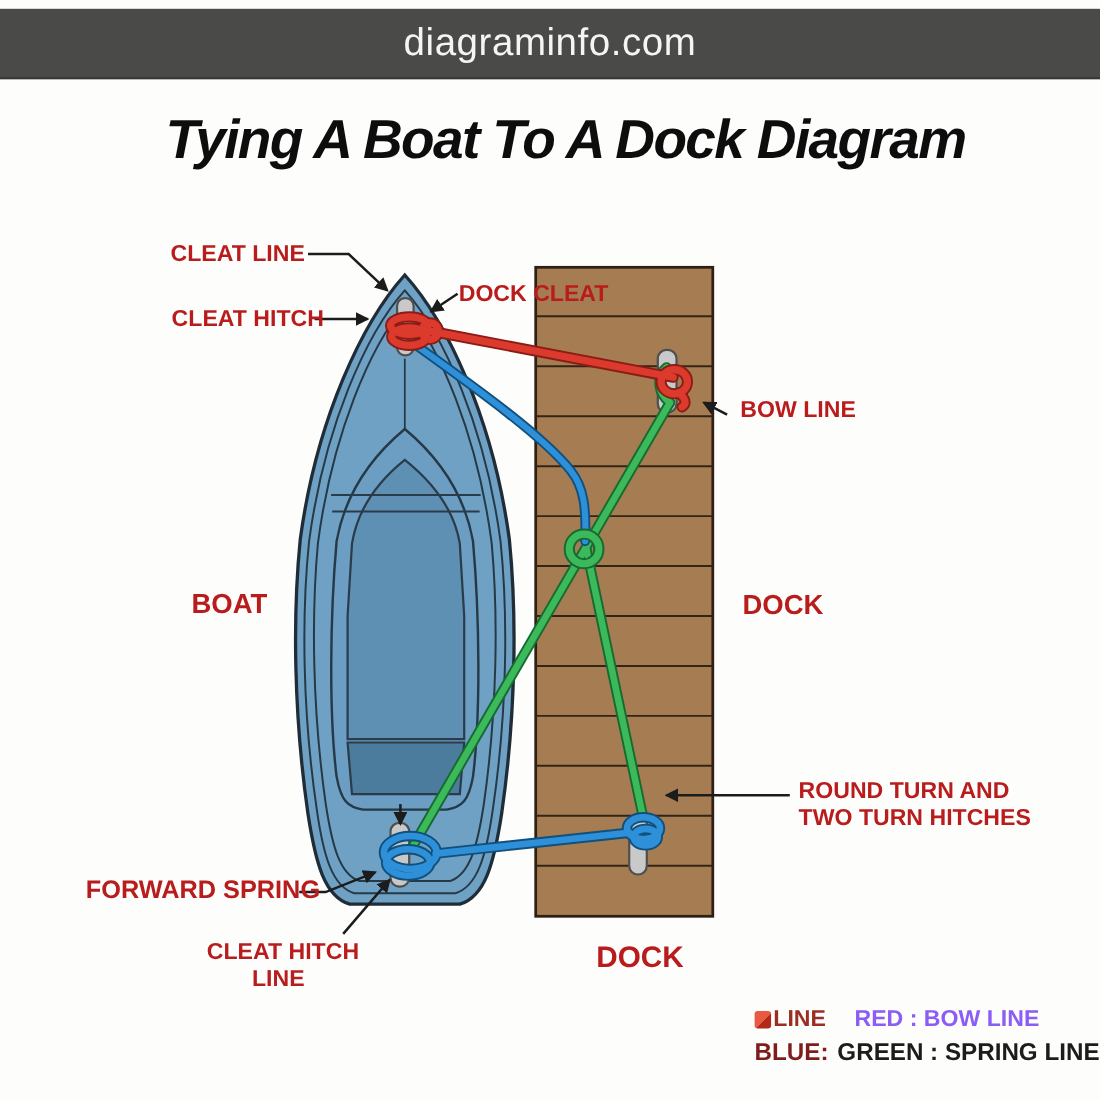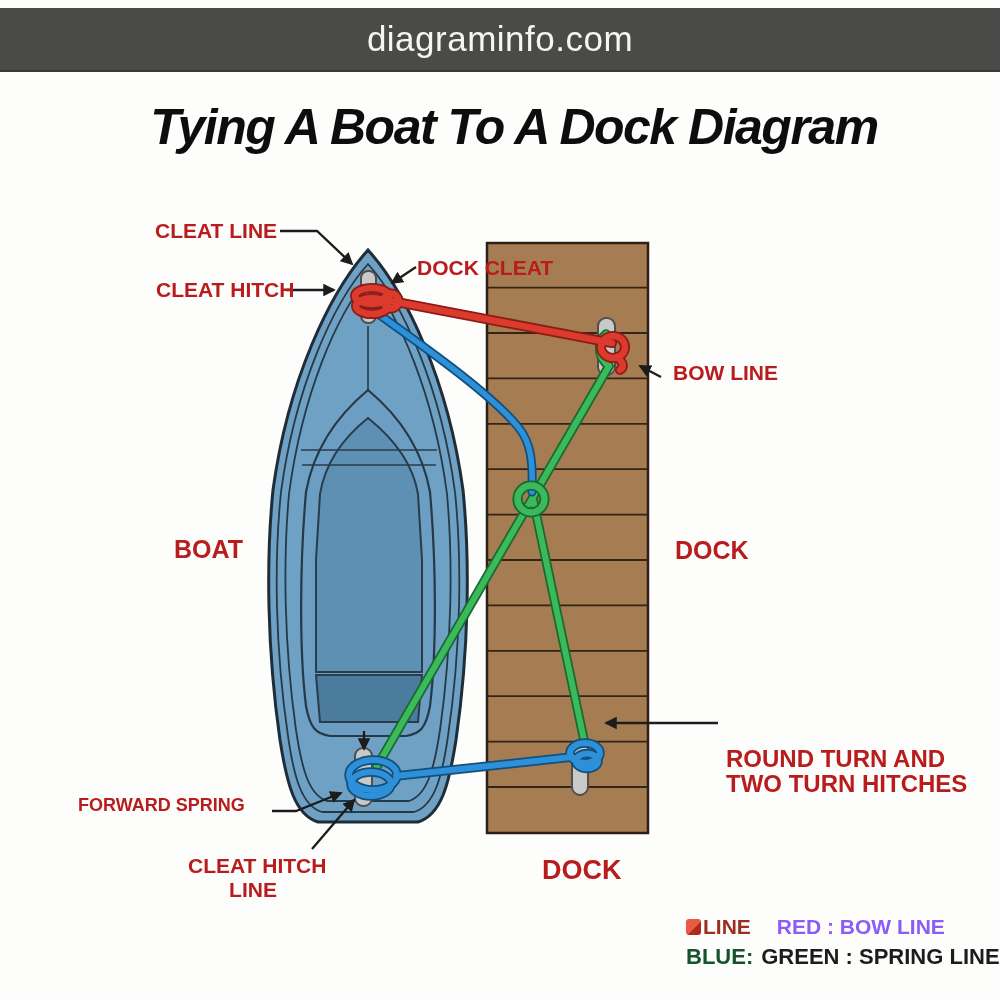--- a/index.html
+++ b/index.html
@@ -24,34 +24,34 @@
   
   #diagram-svg{position:absolute;left:0;top:0;}
   
   .lbl{position:absolute;color:#b91c1c;font-weight:700;white-space:nowrap;}
   .lbl-cleat-line{left:155px;top:219px;font-size:21px;}
   .lbl-cleat-hitch{left:156px;top:278px;font-size:21px;}
   .lbl-dock-cleat{left:417px;top:256px;font-size:21px;}
   .lbl-bow-line{left:673px;top:361px;font-size:21px;}
   .lbl-boat{left:174px;top:535px;font-size:25px;text-align:center;}
   .lbl-dock-right{left:675px;top:536px;font-size:25px;}
-  .lbl-round-turn{left:726px;top:746px;font-size:24px;line-height:25px;}
-  .lbl-forward-spring{left:78px;top:795px;font-size:18px;}
+  .lbl-round-turn{left:726px;top:706px;font-size:21px;line-height:25px;}
+  .lbl-forward-spring{left:78px;top:795px;font-size:23px;}
   .lbl-cleat-hitch-line{left:188px;top:854px;width:130px;text-align:center;font-size:21px;line-height:24px;}
   .lbl-dock-bottom{left:542px;top:855px;font-size:27px;}
   
   .legend{position:absolute;left:686px;top:915px;font-weight:700;}
   .legend-row{display:flex;align-items:center;margin-bottom:5px;}
   .legend-chip{
     width:15px;height:16px;border-radius:3px;margin-right:2px;
     background:linear-gradient(135deg,#e85a42 55%,#b02a1c 56%);
   }
   .legend-prefix-red{color:#9c2d22;font-size:21px;}
   .legend-text{color:#8b5cf6;font-size:21px;margin-left:26px;}
-  .legend-prefix-green{color:#14532d;font-size:22px;}
+  .legend-prefix-green{color:#7f1d1d;font-size:22px;}
   .legend-text2{color:#1c1c1c;font-size:22px;margin-left:8px;}
 </style>
 </head>
 <body>
 
 <div id="canvas">
 
   <div class="site-bar">
     <span class="site-name">diagraminfo.com</span>
   </div>

